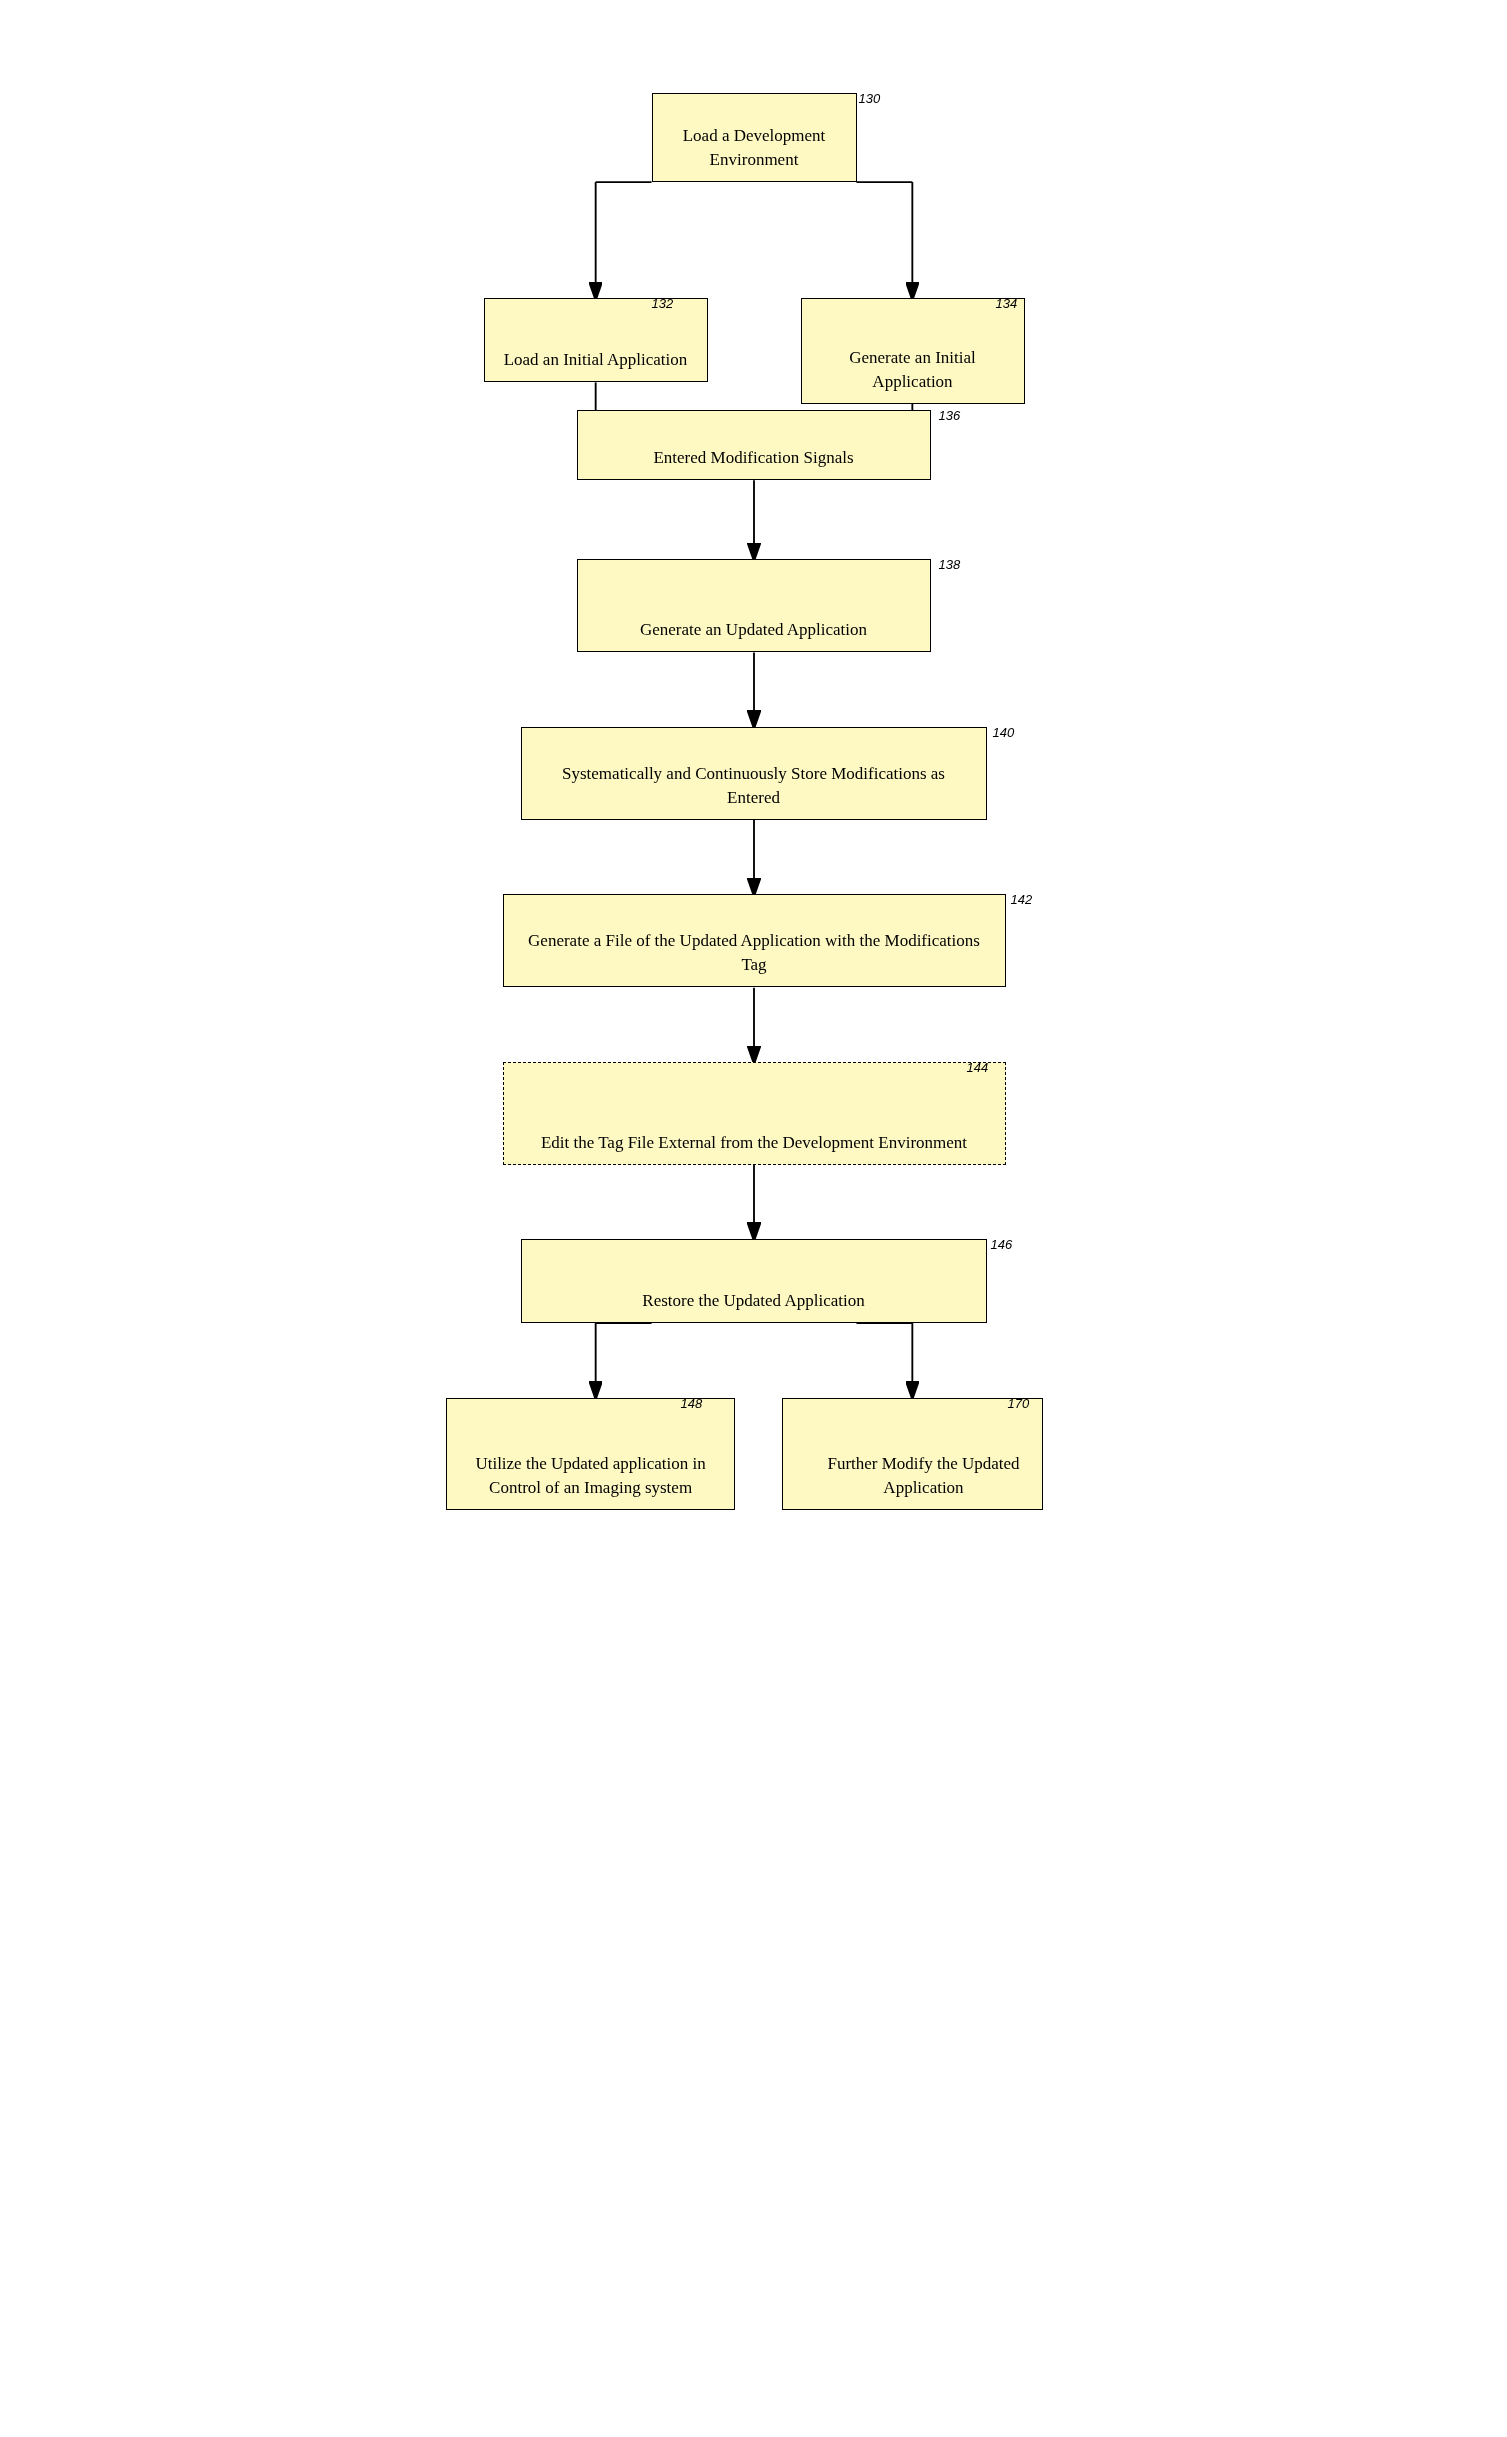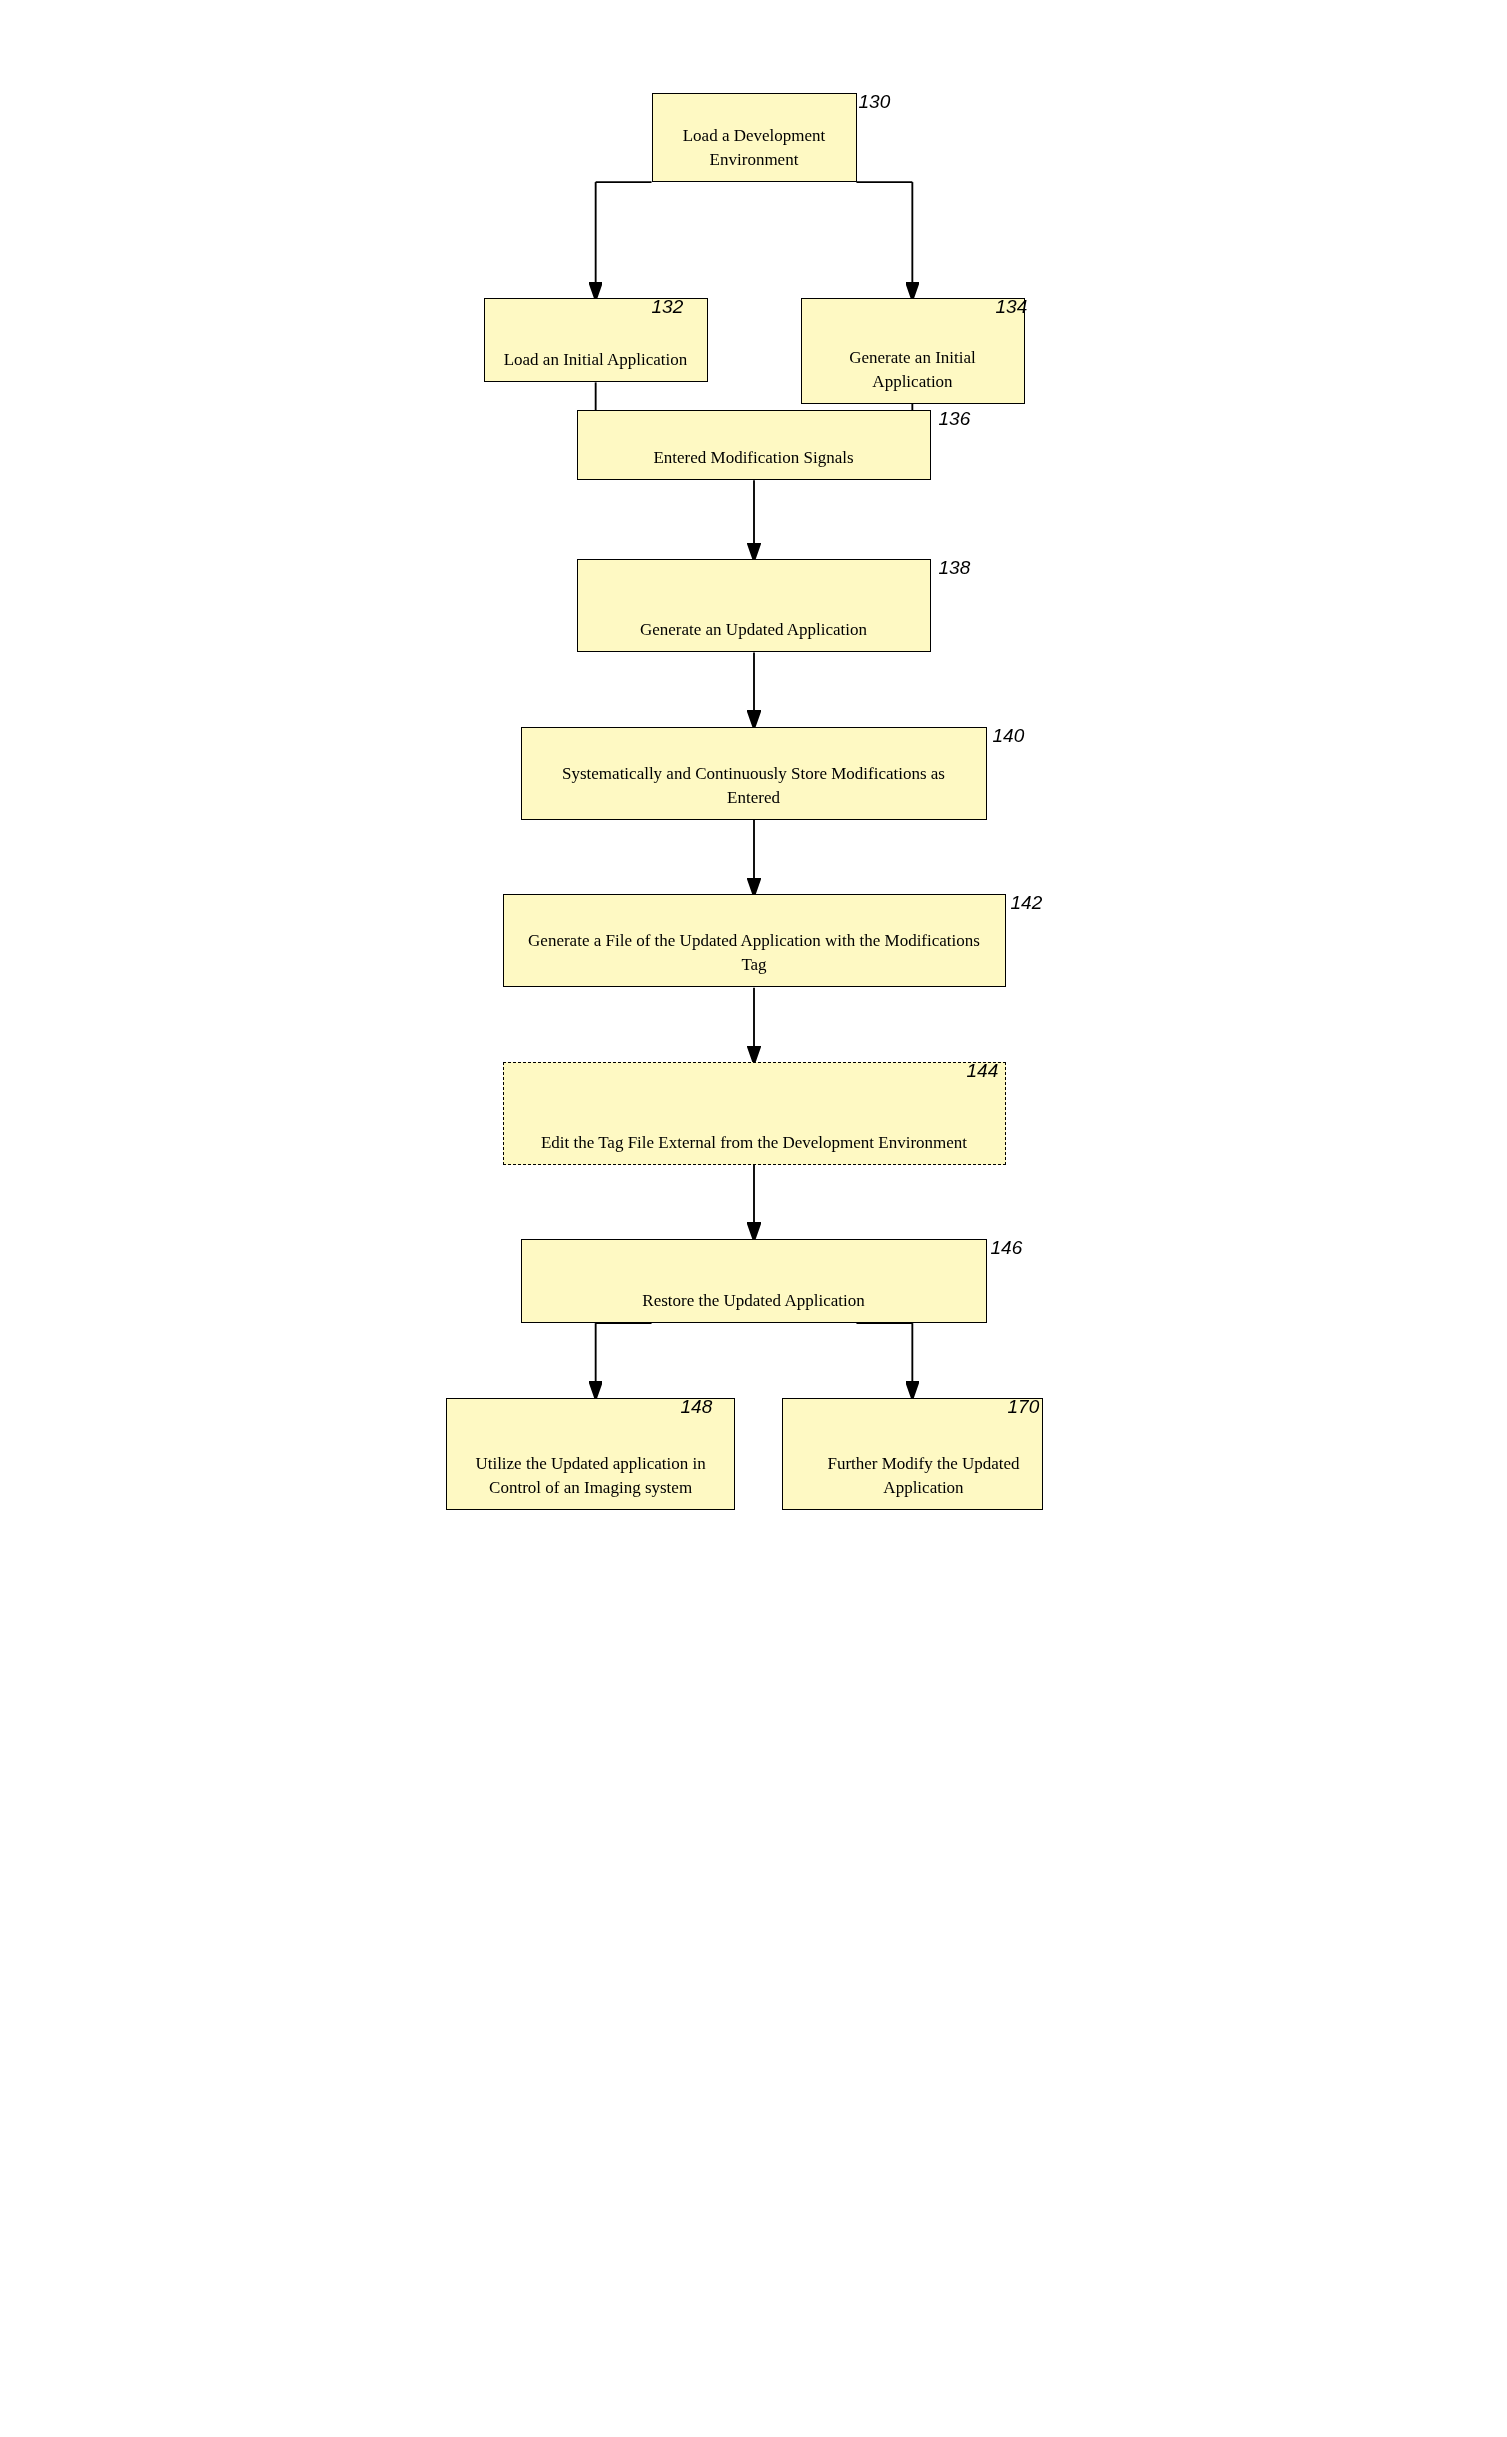--- a/index.html
+++ b/index.html
@@ -27,21 +27,21 @@
       justify-content: center;
       font-size: 17px;
       line-height: 1.4;
       padding: 9.3px 13px;
     }
     .box.dashed {
       border: 1.9px dashed #000;
     }
     .label {
       position: absolute;
-      font-size: 19px;
+      font-size: 13px;
       font-family: 'Arial', sans-serif;
       font-style: italic;
     }
     
     .arrows-svg {
       position: absolute;
       top: 0;
       left: 0;
       width: 100%;
       height: 100%;

